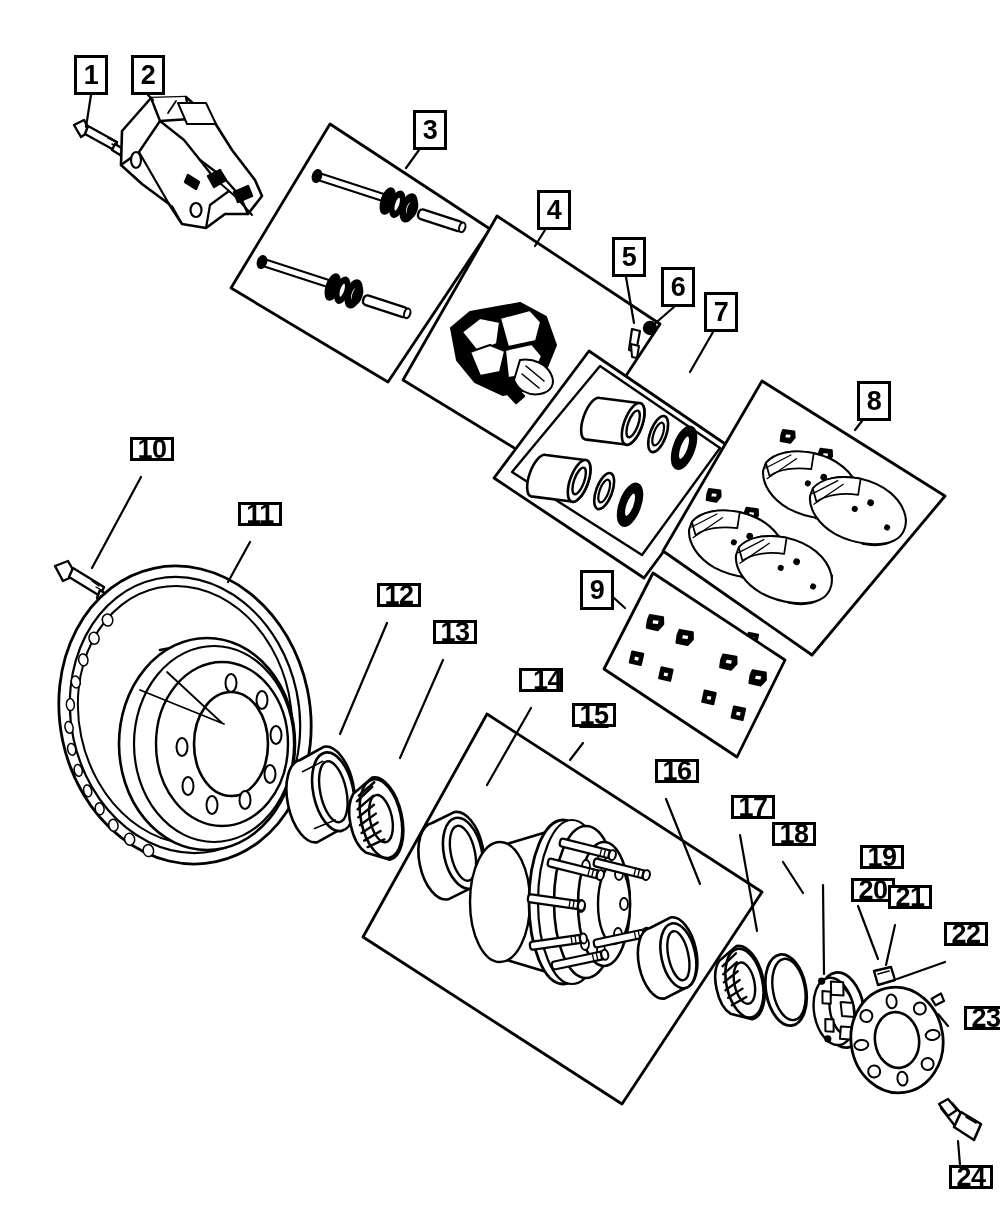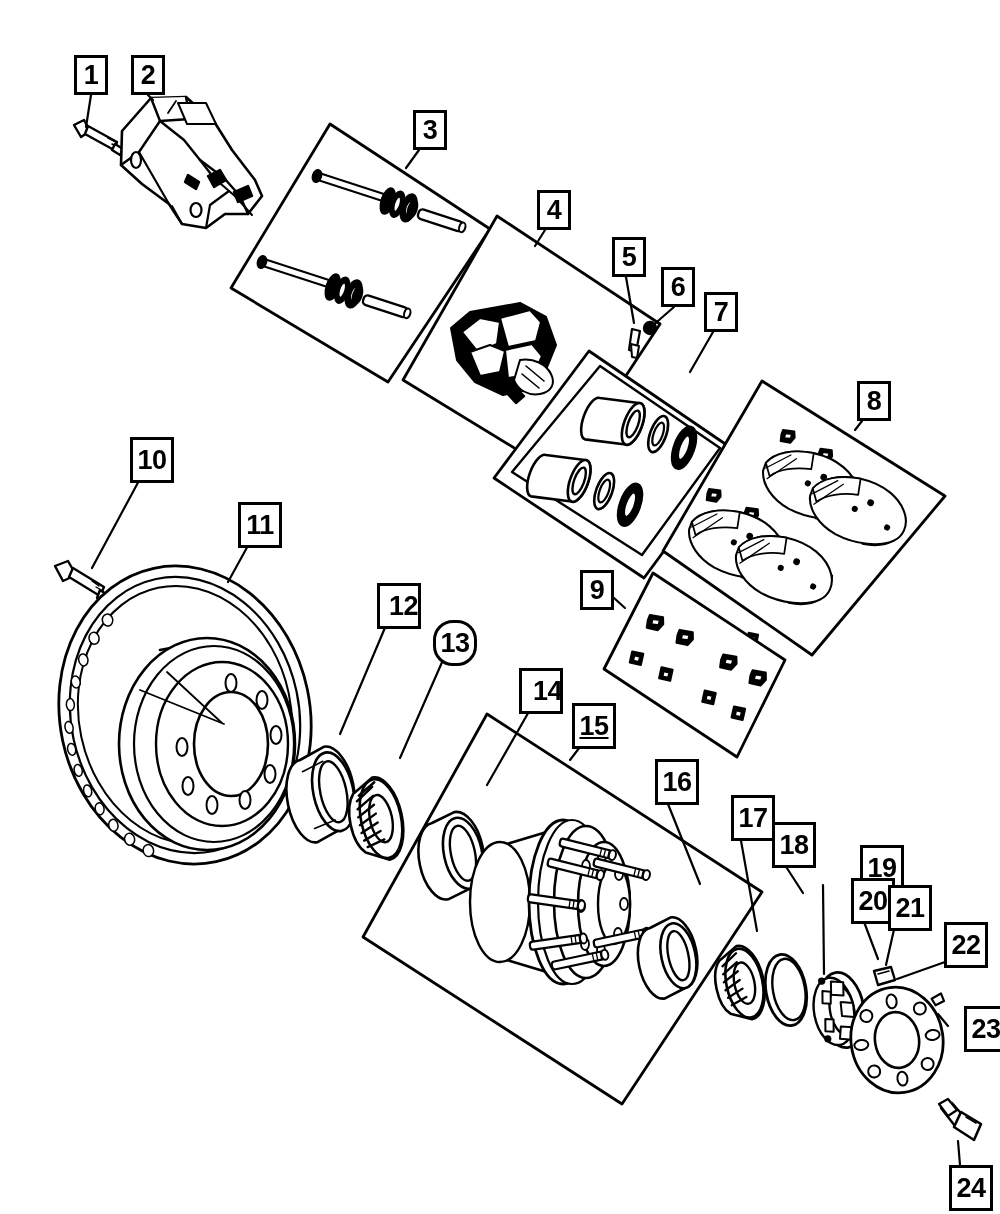--- a/index.html
+++ b/index.html
@@ -17,21 +17,21 @@
     background:#ffffff;
     border:3px solid #000000;
     display:flex;align-items:center;justify-content:center;
     font-family:"Liberation Sans", sans-serif;
     font-weight:bold;
     color:#000000;
     line-height:1;
     letter-spacing:-0.5px;
   }
   .callout.w1{width:34px;height:40px;font-size:27px;}
-  .callout.w2{width:44px;height:46px;font-size:27px;}
+  .callout.w2{width:44px;height:24px;font-size:27px;}
 </style>
 </head>
 <body>
 
 <div id="stage">
 
   <svg id="art" viewBox="0 0 1000 1214" xmlns="http://www.w3.org/2000/svg">
     <defs>
       <g id="slidepin">
         <rect x="0" y="-3.5" width="72" height="7" rx="2" fill="#fff" stroke="#000" stroke-width="2"></rect>
@@ -462,24 +462,24 @@
       </div>
       <div class="callout w1" style="left: 580px; top: 570px;">
         <span>9</span>
       </div>
       <div class="callout w2" style="left: 130px; top: 437px;">
         <span>10</span>
       </div>
       <div class="callout w2" style="left: 238px; top: 502px;">
         <span>11</span>
       </div>
-      <div class="callout w2" style="left: 377px; top: 583px; justify-content: flex-end;">
+      <div class="callout w2" style="left: 377px; top: 583px;">
         <span>12</span>
       </div>
-      <div class="callout w2" style="left: 433px; top: 620px; border-radius: 20px;">
+      <div class="callout w2" style="left: 433px; top: 620px;">
         <span>13</span>
       </div>
       <div class="callout w2" style="left: 519px; top: 668px; padding-left: 13px;">
         <span>14</span>
       </div>
       <div class="callout w2" style="left: 572px; top: 703px; text-decoration: underline;">
         <span>15</span>
       </div>
       <div class="callout w2" style="left: 655px; top: 759px;">
         <span>16</span>

